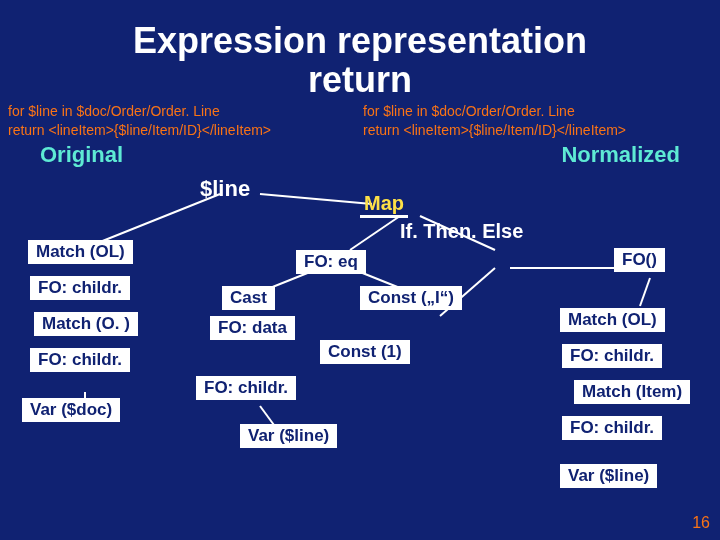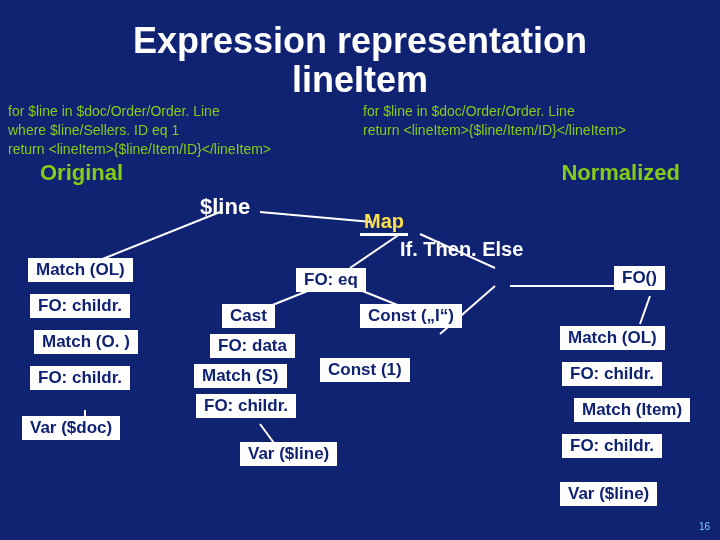--- a/index.html
+++ b/index.html
@@ -1,39 +1,38 @@
 <!DOCTYPE html>
 <html><head>
 <meta charset="utf-8">
 <style>
 *{margin:0;padding:0;box-sizing:border-box}
 body{width:720px;height:540px;background:#102272;font-family:Arial,sans-serif;position:relative;overflow:hidden}
 .title{color:#fff;font-size:36px;font-weight:bold;text-align:center;padding-top:22px;line-height:1.08}
 .codes{display:flex;padding:2px 8px 0 8px;gap:6px}
-.code-col{flex:1;color:#84cc16;font-size:14px;line-height:1.35}
-.labels{display:flex;justify-content:space-between;padding:2px 40px 0 40px;color:#84cc16;font-size:22px;font-weight:bold}
+.code-col{flex:1;color:#f97316;font-size:14px;line-height:1.35}
+.labels{display:flex;justify-content:space-between;padding:2px 40px 0 40px;color:#5eead4;font-size:22px;font-weight:bold}
 .diagram{position:relative;width:592px;height:360px}
 .node{position:absolute;background:#fff;color:#102272;font-weight:bold;font-size:17px;padding:2px 8px;white-space:nowrap}
 .lbl{position:absolute;color:#fff;font-weight:bold;font-size:22px}
 svg.lines{position:absolute;left:0;top:0}
 line{stroke:#fff;stroke-width:2}
-.pagenum{position:absolute;right:10px;bottom:8px;color:#7dd3fc;font-size:10px}
+.pagenum{position:absolute;right:10px;bottom:8px;color:#f97316;font-size:16px}
 </style>
 </head>
 <body>
 
 <div class="title">
   <span>Expression representation</span><br>
-  <span>lineItem</span>
+  <span>return</span>
 </div>
 
 <div class="codes">
   <div class="code-col">
     <div>for $line in $doc/Order/Order. Line</div>
-    <div>where $line/Sellers. ID eq 1</div>
     <div>return &lt;lineItem&gt;{$line/Item/ID}&lt;/lineItem&gt;</div>
   </div>
   <div class="code-col">
     <div>for $line in $doc/Order/Order. Line</div>
     <div>return &lt;lineItem&gt;{$line/Item/ID}&lt;/lineItem&gt;</div>
   </div>
 </div>
 
 <div class="labels">
   <span>Original</span>
@@ -62,21 +61,20 @@
 
 <div class="node" style="left:28px;top:72px">Match (OL)</div>
 <div class="node" style="left:30px;top:108px">FO: childr.</div>
 <div class="node" style="left:34px;top:144px">Match (O. )</div>
 <div class="node" style="left:30px;top:180px">FO: childr.</div>
 <div class="node" style="left:22px;top:230px">Var ($doc)</div>
 
 <div class="node" style="left:296px;top:82px">FO: eq</div>
 <div class="node" style="left:222px;top:118px">Cast</div>
 <div class="node" style="left:210px;top:148px">FO: data</div>
-<div class="node" style="left:194px;top:178px">Match (S)</div>
 <div class="node" style="left:196px;top:208px">FO: childr.</div>
 <div class="node" style="left:240px;top:256px">Var ($line)</div>
 <div class="node" style="left:360px;top:118px">Const („I“)</div>
 <div class="node" style="left:320px;top:172px">Const (1)</div>
 
 <div class="node" style="left:614px;top:80px">FO()</div>
 <div class="node" style="left:560px;top:140px">Match (OL)</div>
 <div class="node" style="left:562px;top:176px">FO: childr.</div>
 <div class="node" style="left:574px;top:212px">Match (Item)</div>
 <div class="node" style="left:562px;top:248px">FO: childr.</div>

